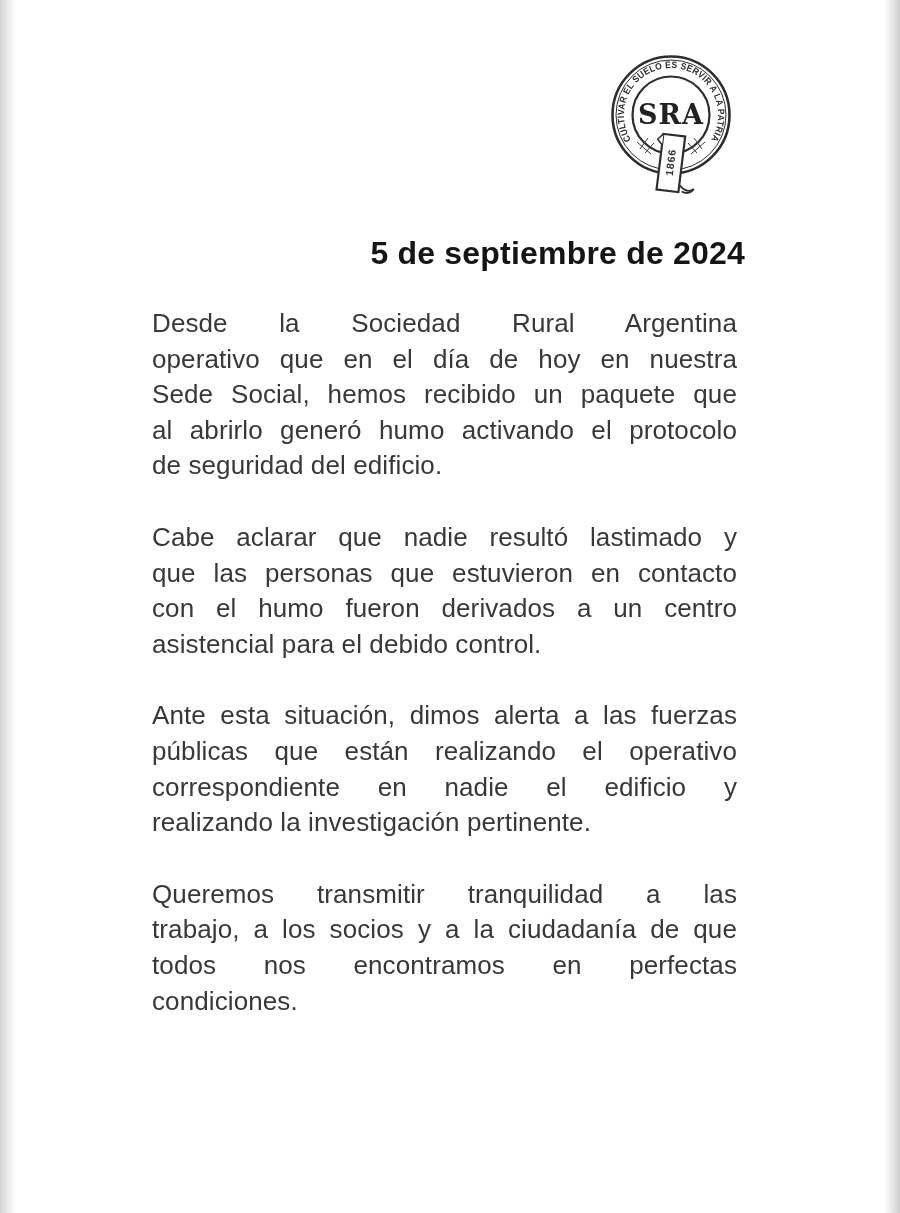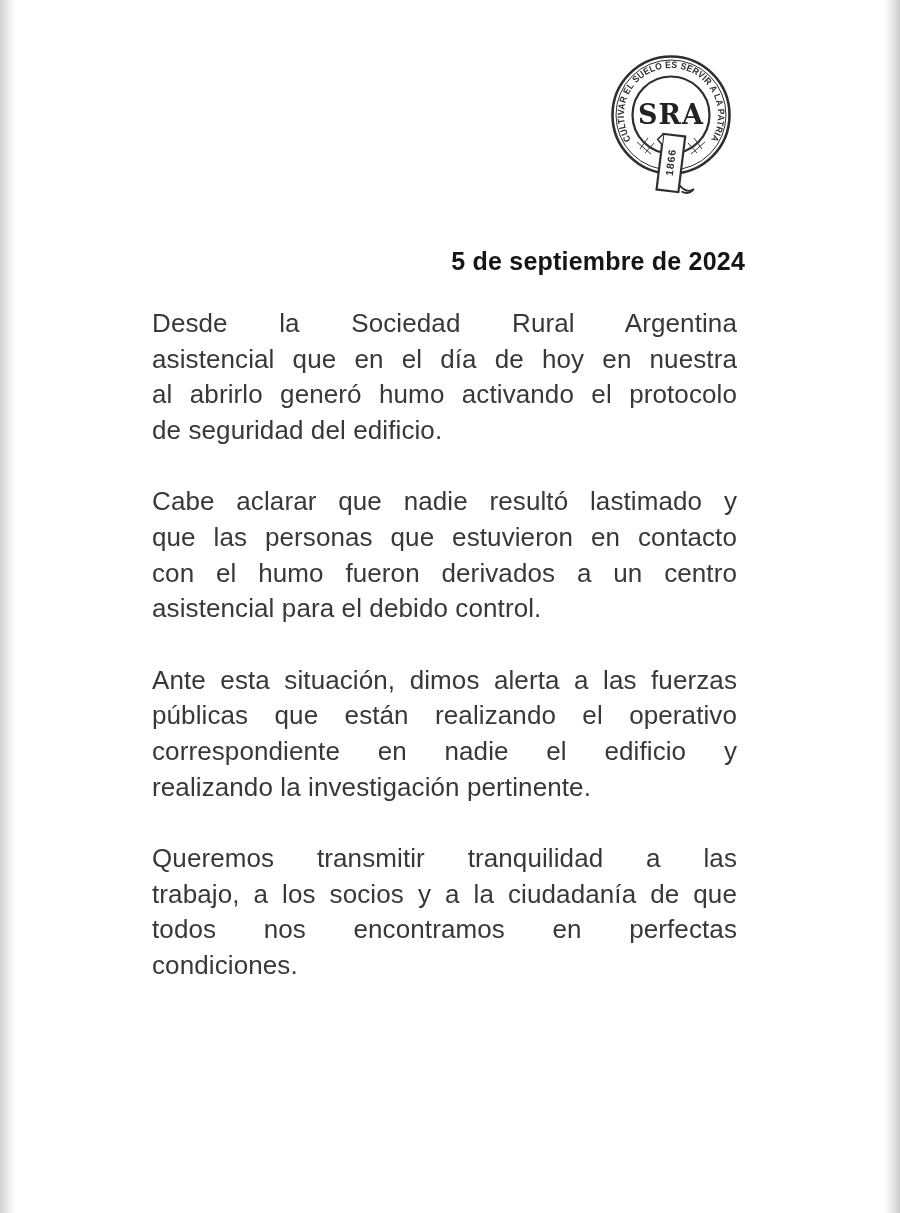--- a/index.html
+++ b/index.html
@@ -23,22 +23,22 @@
 
   .logo {
     position: absolute; left: 604px; top: 50px;
     width: 134px; height: 148px;
   }
   .logo svg { width: 100%; height: 100%; display: block; }
 
   .date {
     position: absolute; left: 160px; top: 234px; width: 585px;
     text-align: right;
-    font-size: 25px; font-weight: 700; color: #151515;
-    line-height: 38px; letter-spacing: 0.2px; margin-top: 8px;
+    font-size: 32px; font-weight: 700; color: #151515;
+    line-height: 38px; letter-spacing: 0.2px;
   }
 
   .body-text {
     position: absolute; left: 152px; top: 306px; width: 585px;
     font-size: 26px; line-height: 35.6px; color: #383838;
     letter-spacing: 0.1px;
   }
   .para { margin: 0 0 36px 0; }
   .line { text-align: justify; text-align-last: justify; }
   .line.last { text-align-last: left; }
@@ -80,21 +80,22 @@
         <text transform="rotate(-90)" x="-14" y="3.5" font-size="10.5" font-weight="bold" font-family="Liberation Sans, DejaVu Sans, sans-serif" letter-spacing="1" fill="#2e2e2e">1866</text>
       </g>
     </svg>
   </div>
 
   <div class="date">5 de septiembre de 2024</div>
 
   <div class="body-text" id="paragraphs" style="color: rgb(56, 56, 56);">
       <div class="para">
         <div class="line">Desde la Sociedad Rural Argentina</div>
-        <div class="line">asistencial que en el día de hoy en nuestra</div>
+        <div class="line">operativo que en el día de hoy en nuestra</div>
+        <div class="line">Sede Social, hemos recibido un paquete que</div>
         <div class="line">al abrirlo generó humo activando el protocolo</div>
         <div class="line last">de seguridad del edificio.</div>
       </div>
       <div class="para">
         <div class="line">Cabe aclarar que nadie resultó lastimado y</div>
         <div class="line">que las personas que estuvieron en contacto</div>
         <div class="line">con el humo fueron derivados a un centro</div>
         <div class="line last">asistencial para el debido control.</div>
       </div>
       <div class="para">

